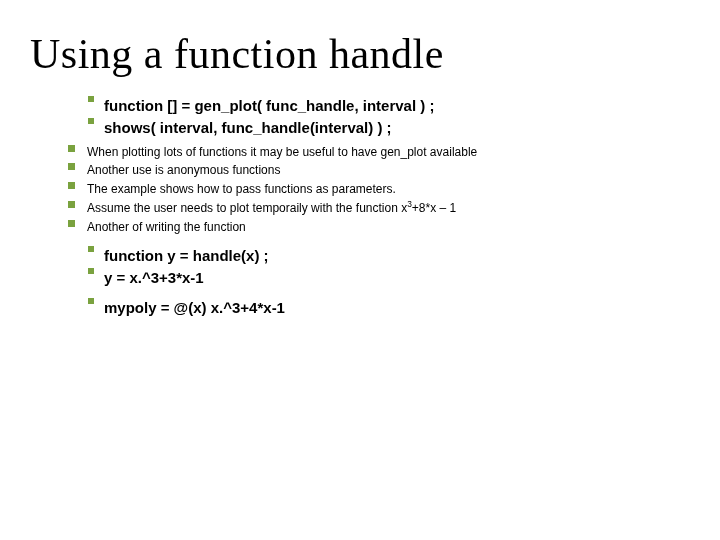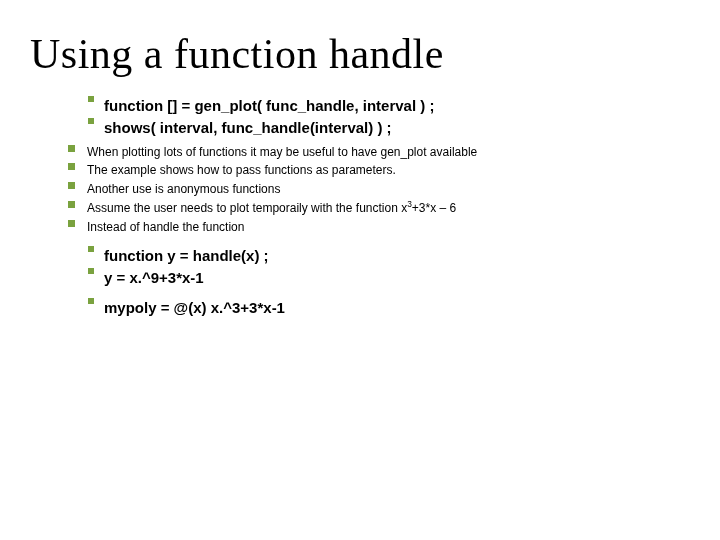--- a/index.html
+++ b/index.html
@@ -94,50 +94,50 @@
     </li>
   </ul>
 
   <ul class="level0">
     <li>
       <span class="bullet"></span>
       <span class="text">When plotting lots of functions it may be useful to have gen_plot available</span>
     </li>
     <li>
       <span class="bullet"></span>
+      <span class="text">Another use is anonymous functions</span>
+    </li>
+    <li>
+      <span class="bullet"></span>
       <span class="text">The example shows how to pass functions as parameters.</span>
     </li>
     <li>
       <span class="bullet"></span>
-      <span class="text">Another use is anonymous functions</span>
-    </li>
-    <li>
-      <span class="bullet"></span>
       <span class="text">
-        <span>Assume the user needs to plot temporaily with the function x</span><span class="sup">3</span><span>+3*x – 6</span>
+        <span>Assume the user needs to plot temporaily with the function x</span><span class="sup">3</span><span>+8*x – 1</span>
       </span>
     </li>
     <li>
       <span class="bullet"></span>
-      <span class="text">Instead of handle the function</span>
+      <span class="text">Another of writing the function</span>
     </li>
   </ul>
 
   <ul class="level1">
     <li>
       <span class="bullet small"></span>
       <span class="text">function y = handle(x) ;</span>
     </li>
     <li>
       <span class="bullet small"></span>
-      <span class="text">y = x.^9+3*x-1</span>
+      <span class="text">y = x.^3+3*x-1</span>
     </li>
   </ul>
 
 
   <ul class="level1">
     <li>
       <span class="bullet small"></span>
-      <span class="text">mypoly = @(x) x.^3+3*x-1</span>
+      <span class="text">mypoly = @(x) x.^3+4*x-1</span>
     </li>
   </ul>
 
 </div>
 
 </body></html>

